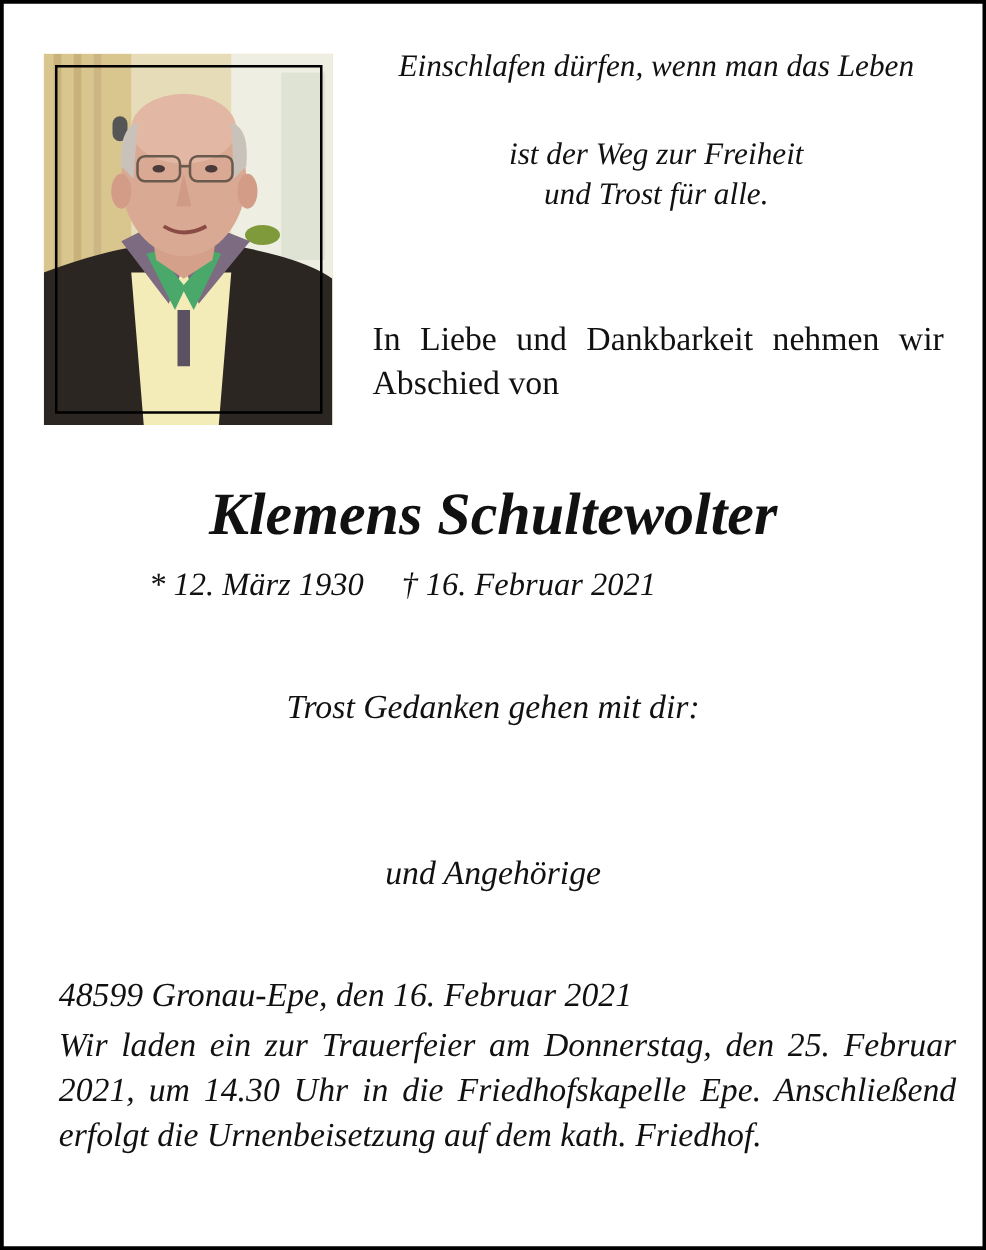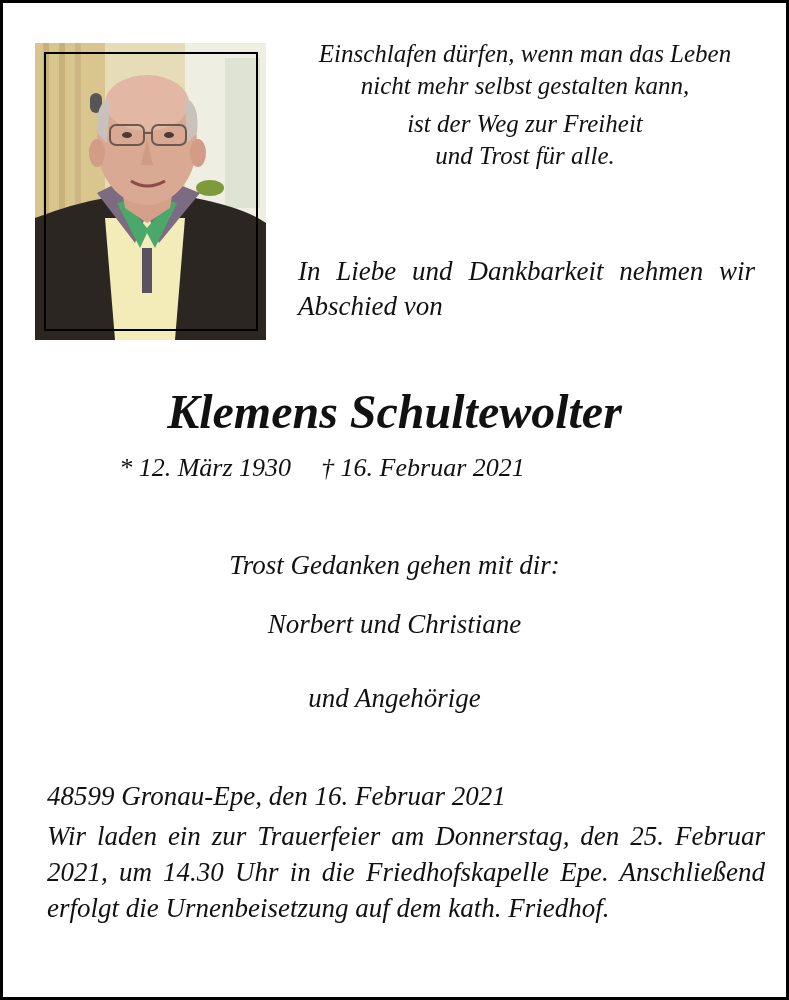--- a/index.html
+++ b/index.html
@@ -8,21 +8,21 @@
   .frame { position:absolute; left:0; top:0; width:783px; height:994px;
            border:3px solid #000; }
   .photo { position:absolute; left:35px; top:43px; width:231px; height:297px;
            overflow:hidden; background:#e9dcb4; }
   .photo svg { display:block; }
   .photo-inner-frame { position:absolute; left:9px; top:9px; width:210px; height:275px;
            border:2px solid #000; }
   .verse { position:absolute; left:290px; width:470px; text-align:center;
            font-size:25px; line-height:32px; font-style:italic; }
   .intro { position:absolute; left:298px; width:457px; top:254px;
-           font-size:27px; line-height:35px; font-style:italic; text-align:justify;
+           font-size:27px; line-height:35px; text-align:justify;
            text-align-last:left; }
   .name { position:absolute; left:0; width:789px; top:382px; text-align:center;
           font-size:48px; font-weight:bold; font-style:italic; line-height:60px; }
   .dates { position:absolute; left:0; width:644px; top:453px; text-align:center;
           font-size:26px; font-style:italic; }
   .dates span { display:inline-block; }
   .dates .gap { width:30px; }
   .center-line { position:absolute; left:0; width:789px; text-align:center;
           font-size:27px; font-style:italic; }
   .bottom { position:absolute; left:35px; width:718px; font-size:27px; font-style:italic;
@@ -75,36 +75,34 @@
     <ellipse cx="134" cy="92" rx="5" ry="3" fill="#4a3a3a"></ellipse>
 
     <path d="M112 96 L106 122 L118 122 Z" fill="#cf9a86"></path>
     <path d="M96 138 Q112 148 130 138" fill="none" stroke="#8a4b44" stroke-width="3"></path>
   </svg>
   <div class="photo-inner-frame"></div>
 </div>
 
 <div class="verse" style="top:38px;">
   <div>Einschlafen dürfen, wenn man das Leben</div>
-  <div>nicht mehr selbst gestalten kann,</div>
 </div>
 <div class="verse" style="top:108px;">
   <div>ist der Weg zur Freiheit</div>
   <div>und Trost für alle.</div>
 </div>
 
 <div class="intro">In Liebe und Dankbarkeit nehmen wir Abschied von</div>
 
 <div class="name">Klemens Schultewolter</div>
 
 <div class="dates">
   <span>* 12. März 1930</span><span class="gap"></span><span>† 16. Februar 2021</span>
 </div>
 
 <div class="center-line" style="top:550px;">Trost Gedanken gehen mit dir:</div>
 
 <div class="center-line" style="top:607px; line-height:34px;">
-  <div>Norbert und Christiane</div>
 </div>
 <div class="center-line" style="top:683px;">und Angehörige</div>
 
 <div class="bottom" style="top:778px;">48599 Gronau-Epe, den 16. Februar 2021</div>
 <div class="bottom justify" style="top:818px;">Wir laden ein zur Trauerfeier am Donnerstag, den 25. Februar 2021, um 14.30 Uhr in die Friedhofskapelle Epe. Anschließend erfolgt die Urnenbeisetzung auf dem kath. Friedhof.</div>
 
 </body></html>

